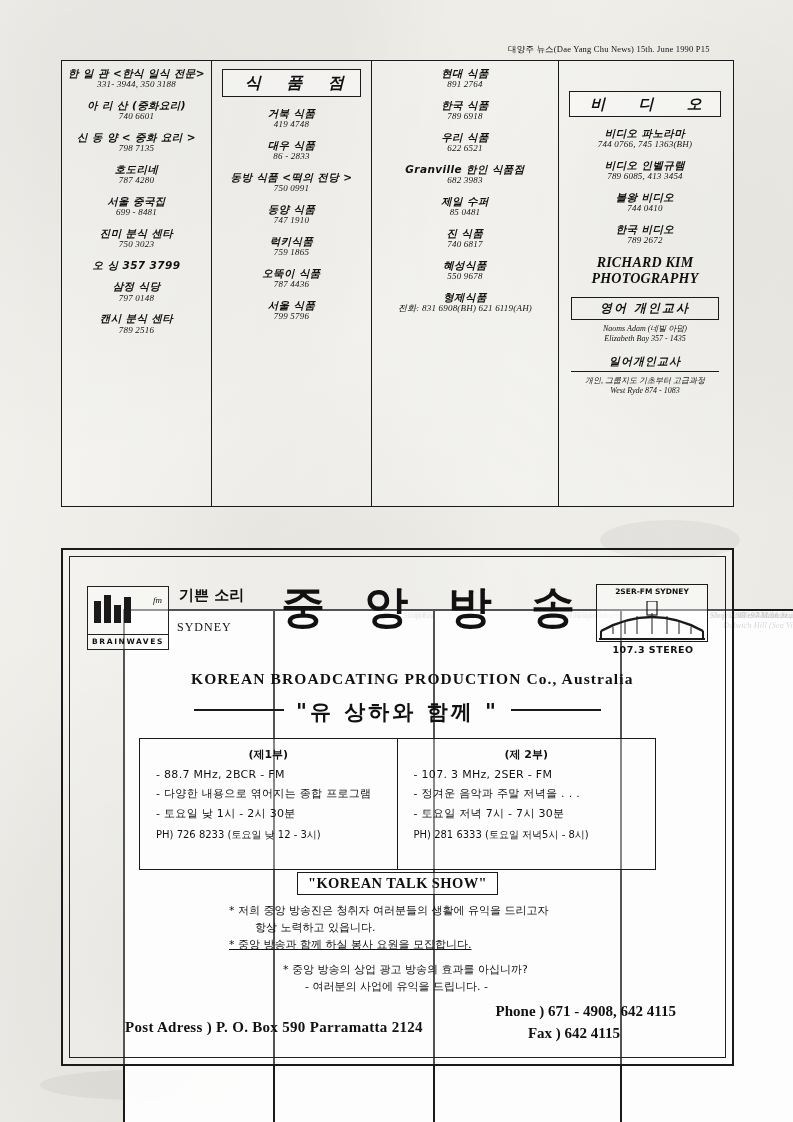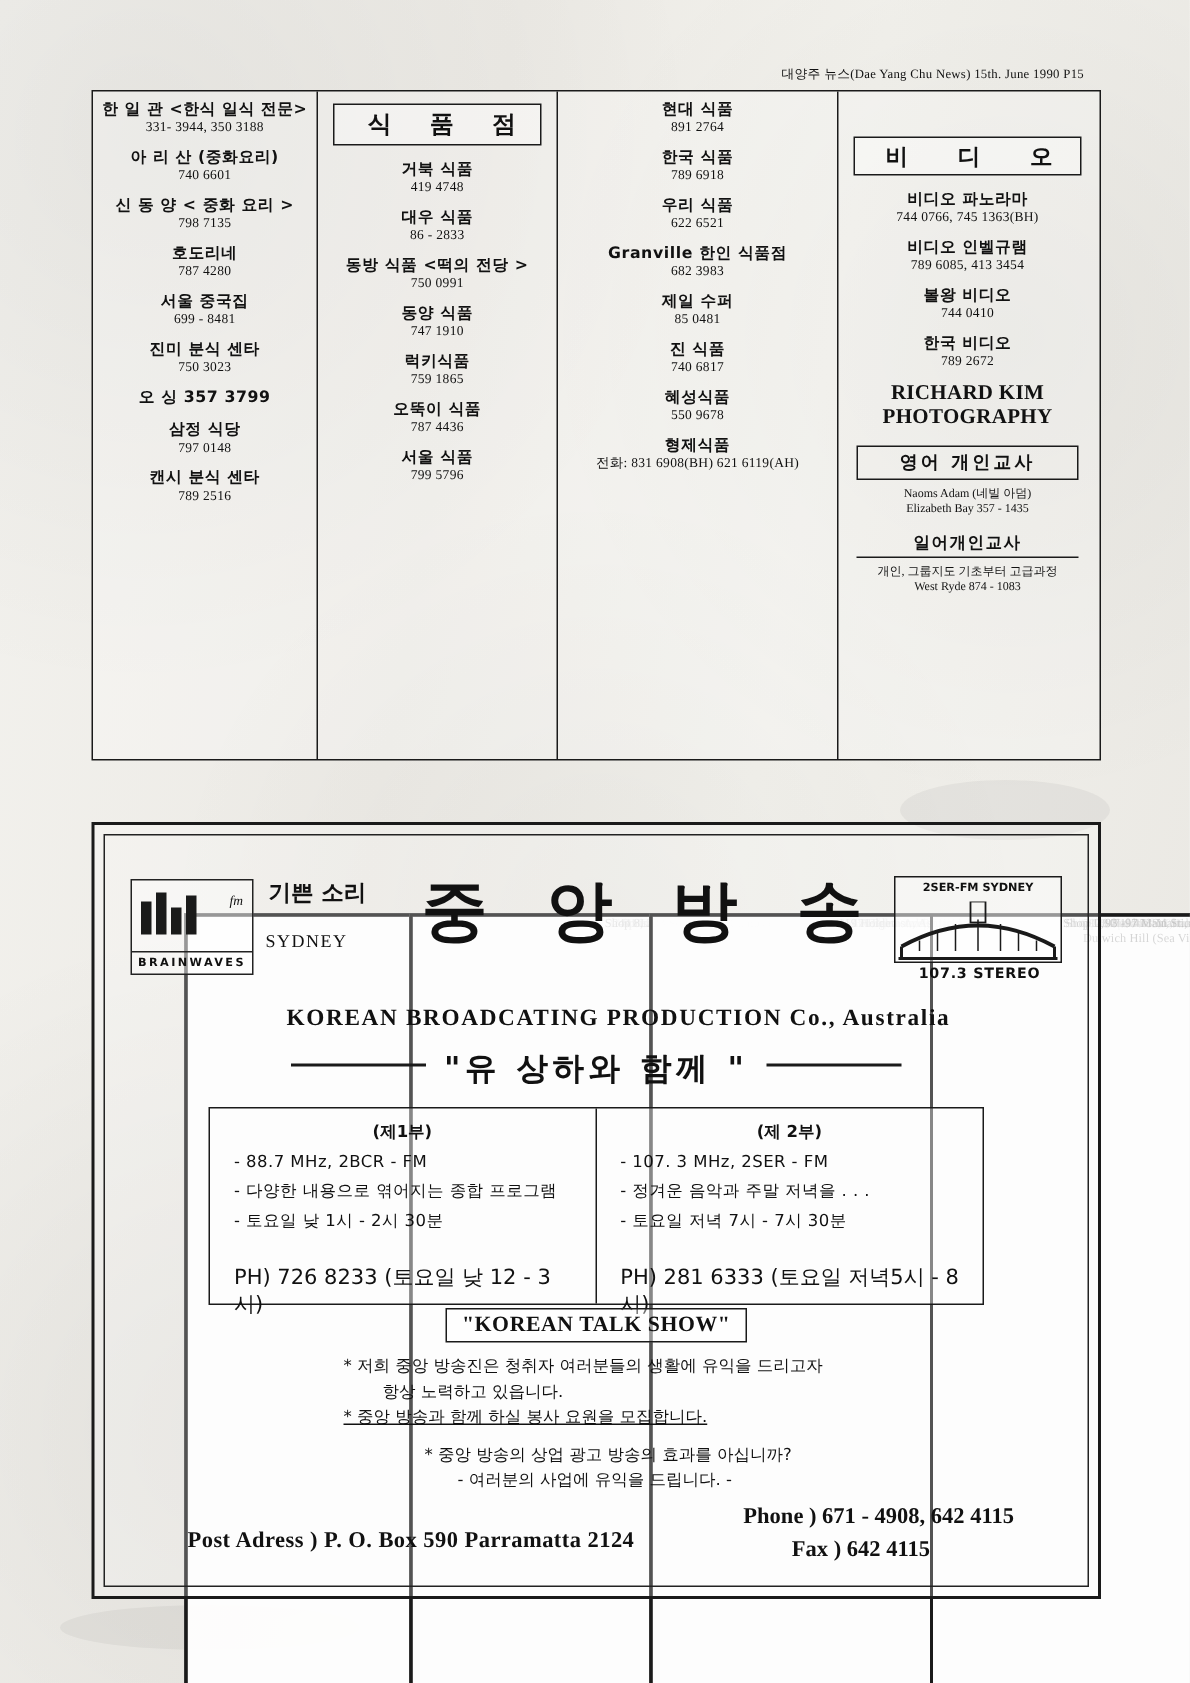--- a/index.html
+++ b/index.html
@@ -18,37 +18,37 @@
       radial-gradient(circle at 12% 8%, rgba(0,0,0,0.05) 0%, rgba(0,0,0,0) 30%),
       radial-gradient(circle at 85% 20%, rgba(0,0,0,0.045) 0%, rgba(0,0,0,0) 28%),
       radial-gradient(circle at 50% 55%, rgba(0,0,0,0.035) 0%, rgba(0,0,0,0) 40%),
       radial-gradient(circle at 20% 85%, rgba(0,0,0,0.05) 0%, rgba(0,0,0,0) 30%),
       linear-gradient(100deg,#f3f2ee 0%,#eceae5 35%,#f2f1ec 60%,#e9e7e2 100%);
   }
   .pagehead{
     position:absolute;left:508px;top:44px;
     font-size:8.5px;letter-spacing:.2px;
     font-family:"Liberation Serif",serif;
-    margin-left:13px;
   }
 
   
   .dir{
     position:absolute;left:61px;top:60px;width:673px;height:447px;
     border:1.6px solid #1a1a1a;
     background:rgba(255,255,255,0.25);
     box-sizing:border-box;
     display:flex;
   }
   .dircol{
     flex:1 1 0;
     box-sizing:border-box;
     border-right:1.2px solid #1a1a1a;
     padding:6px 4px 4px 4px;
     position:relative;
+    font-style:italic;
   }
   .dircol:last-child{border-right:none;}
   .dircol.c1{flex:0 0 150px;}
   .dircol.c2{flex:0 0 160px;}
   .dircol.c3{flex:0 0 187px;}
   .dircol.c4{flex:0 0 172px;}
 
   .banner{
     text-align:center;
     font-family:"DejaVu Sans",sans-serif;
@@ -153,21 +153,21 @@
   .showtitle .bar{display:inline-block;width:90px;border-top:2px solid #1a1a1a;vertical-align:8px;margin:0 12px;}
 
   .parts{
     position:absolute;left:76px;right:76px;top:188px;height:130px;
     border:1.4px solid #1a1a1a;display:flex;background:rgba(255,255,255,0.3);
   }
   .part{flex:1 1 50%;padding:8px 10px;box-sizing:border-box;}
   .part:first-child{border-right:1.3px solid #1a1a1a;}
   .part .hd{text-align:center;font-family:"DejaVu Sans",sans-serif;font-size:11px;font-weight:bold;margin-bottom:6px;}
   .part .ln{font-family:"DejaVu Sans",sans-serif;font-size:11px;margin:5px 0 5px 6px;letter-spacing:.3px;}
-  .part .ph{font-family:"DejaVu Sans",sans-serif;font-size:14px;margin:22px 0 0 6px;}
+  .part .ph{font-family:"DejaVu Sans",sans-serif;font-size:10px;margin:7px 0 0 6px;}
 
   .talk{
     position:absolute;left:0;right:0;top:322px;text-align:center;
   }
   .talk span{
     display:inline-block;border:1.3px solid #1a1a1a;padding:2px 10px;
     font-family:"Liberation Serif",serif;font-weight:bold;font-size:14.5px;letter-spacing:.4px;
     background:rgba(255,255,255,0.4);
   }
 

